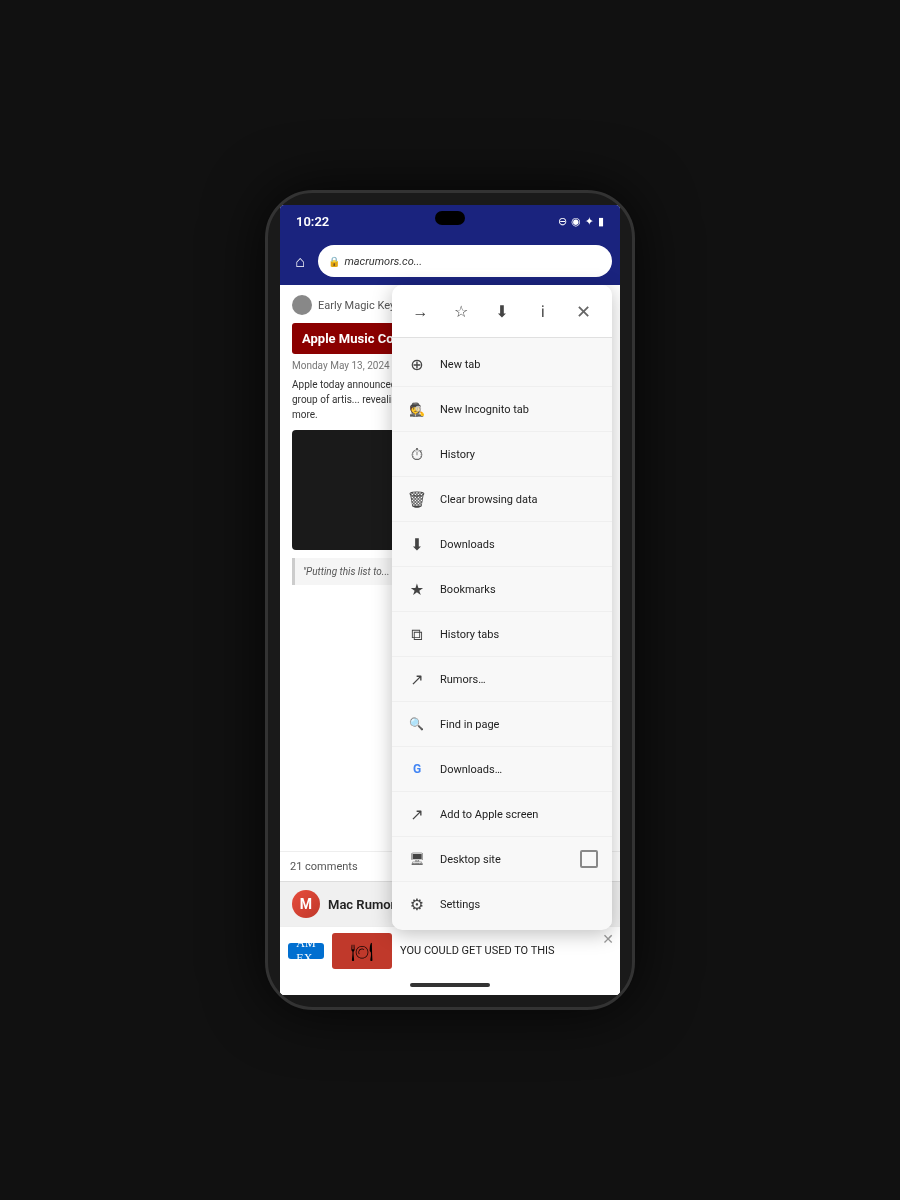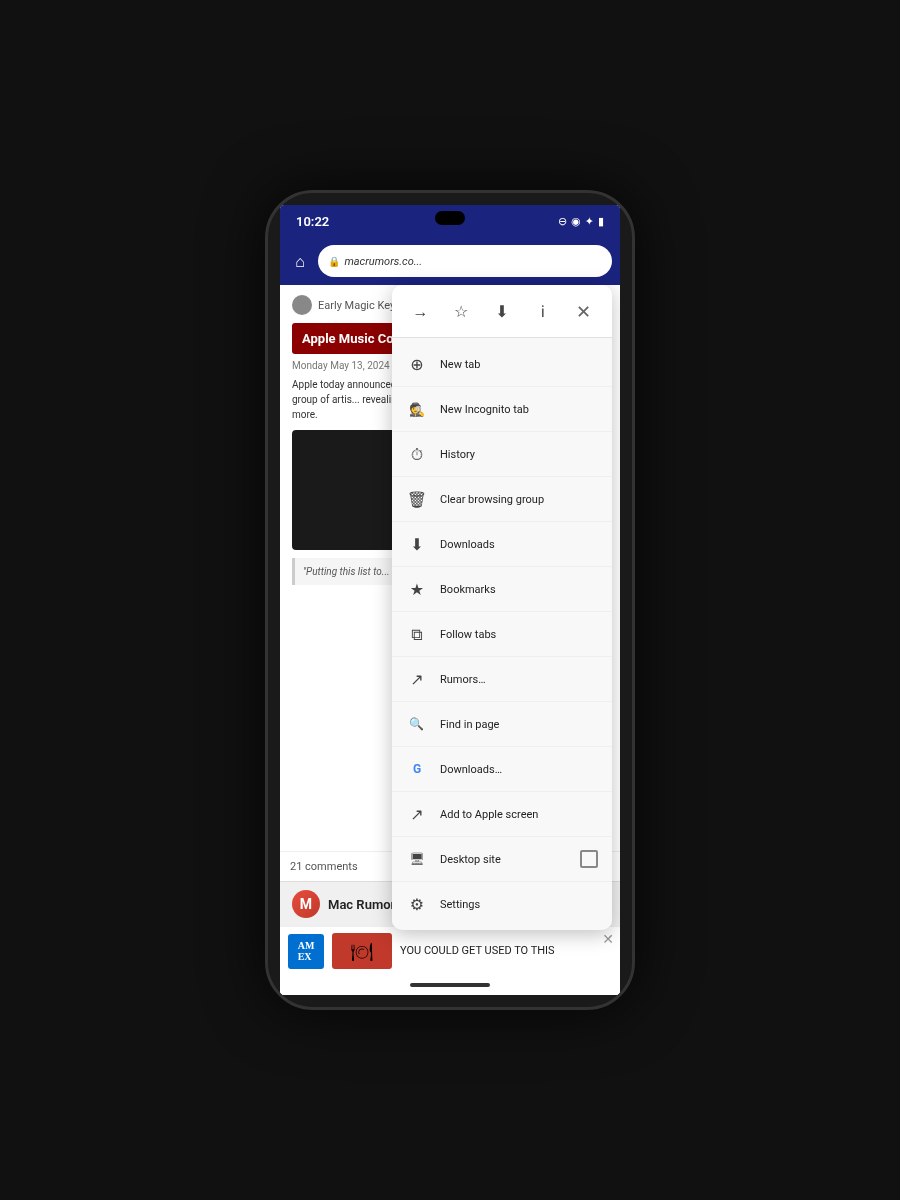--- a/index.html
+++ b/index.html
@@ -284,26 +284,26 @@
     .ad-close {
       position: absolute;
       top: 4px;
       right: 6px;
       font-size: 14px;
       color: #999;
       cursor: pointer;
     }
     .amex-logo {
       width: 36px;
-      height: 35px;
+      height: 16px;
       background: #016FD0;
       border-radius: 3px;
       color: white;
-      font-size: 10px;
-      font-weight: bold;
+      font-size: 12px;
+      font-weight: normal;
       display: flex;
       align-items: center;
       justify-content: center;
       font-family: serif;
     }
     .ad-image-area {
       width: 60px;
       height: 36px;
       background: #c0392b;
       border-radius: 3px;
@@ -541,36 +541,36 @@
             <span class="menu-item-label">New Incognito tab</span>
           </div>
 
           <div class="menu-item">
             <div class="menu-item-icon">⏱</div>
             <span class="menu-item-label">History</span>
           </div>
 
           <div class="menu-item">
             <div class="menu-item-icon">🗑</div>
-            <span class="menu-item-label">Clear browsing group</span>
+            <span class="menu-item-label">Clear browsing data</span>
           </div>
 
           <div class="menu-item">
             <div class="menu-item-icon">⬇</div>
             <span class="menu-item-label">Downloads</span>
           </div>
 
           <div class="menu-item">
             <div class="menu-item-icon">★</div>
             <span class="menu-item-label">Bookmarks</span>
           </div>
 
           <div class="menu-item">
             <div class="menu-item-icon">⧉</div>
-            <span class="menu-item-label">Follow tabs</span>
+            <span class="menu-item-label">History tabs</span>
           </div>
 
           <div class="menu-item">
             <div class="menu-item-icon">↗</div>
             <span class="menu-item-label">Rumors…</span>
           </div>
 
           <div class="menu-item">
             <div class="menu-item-icon" style="font-size:12px;">🔍</div>
             <span class="menu-item-label">Find in page</span>

